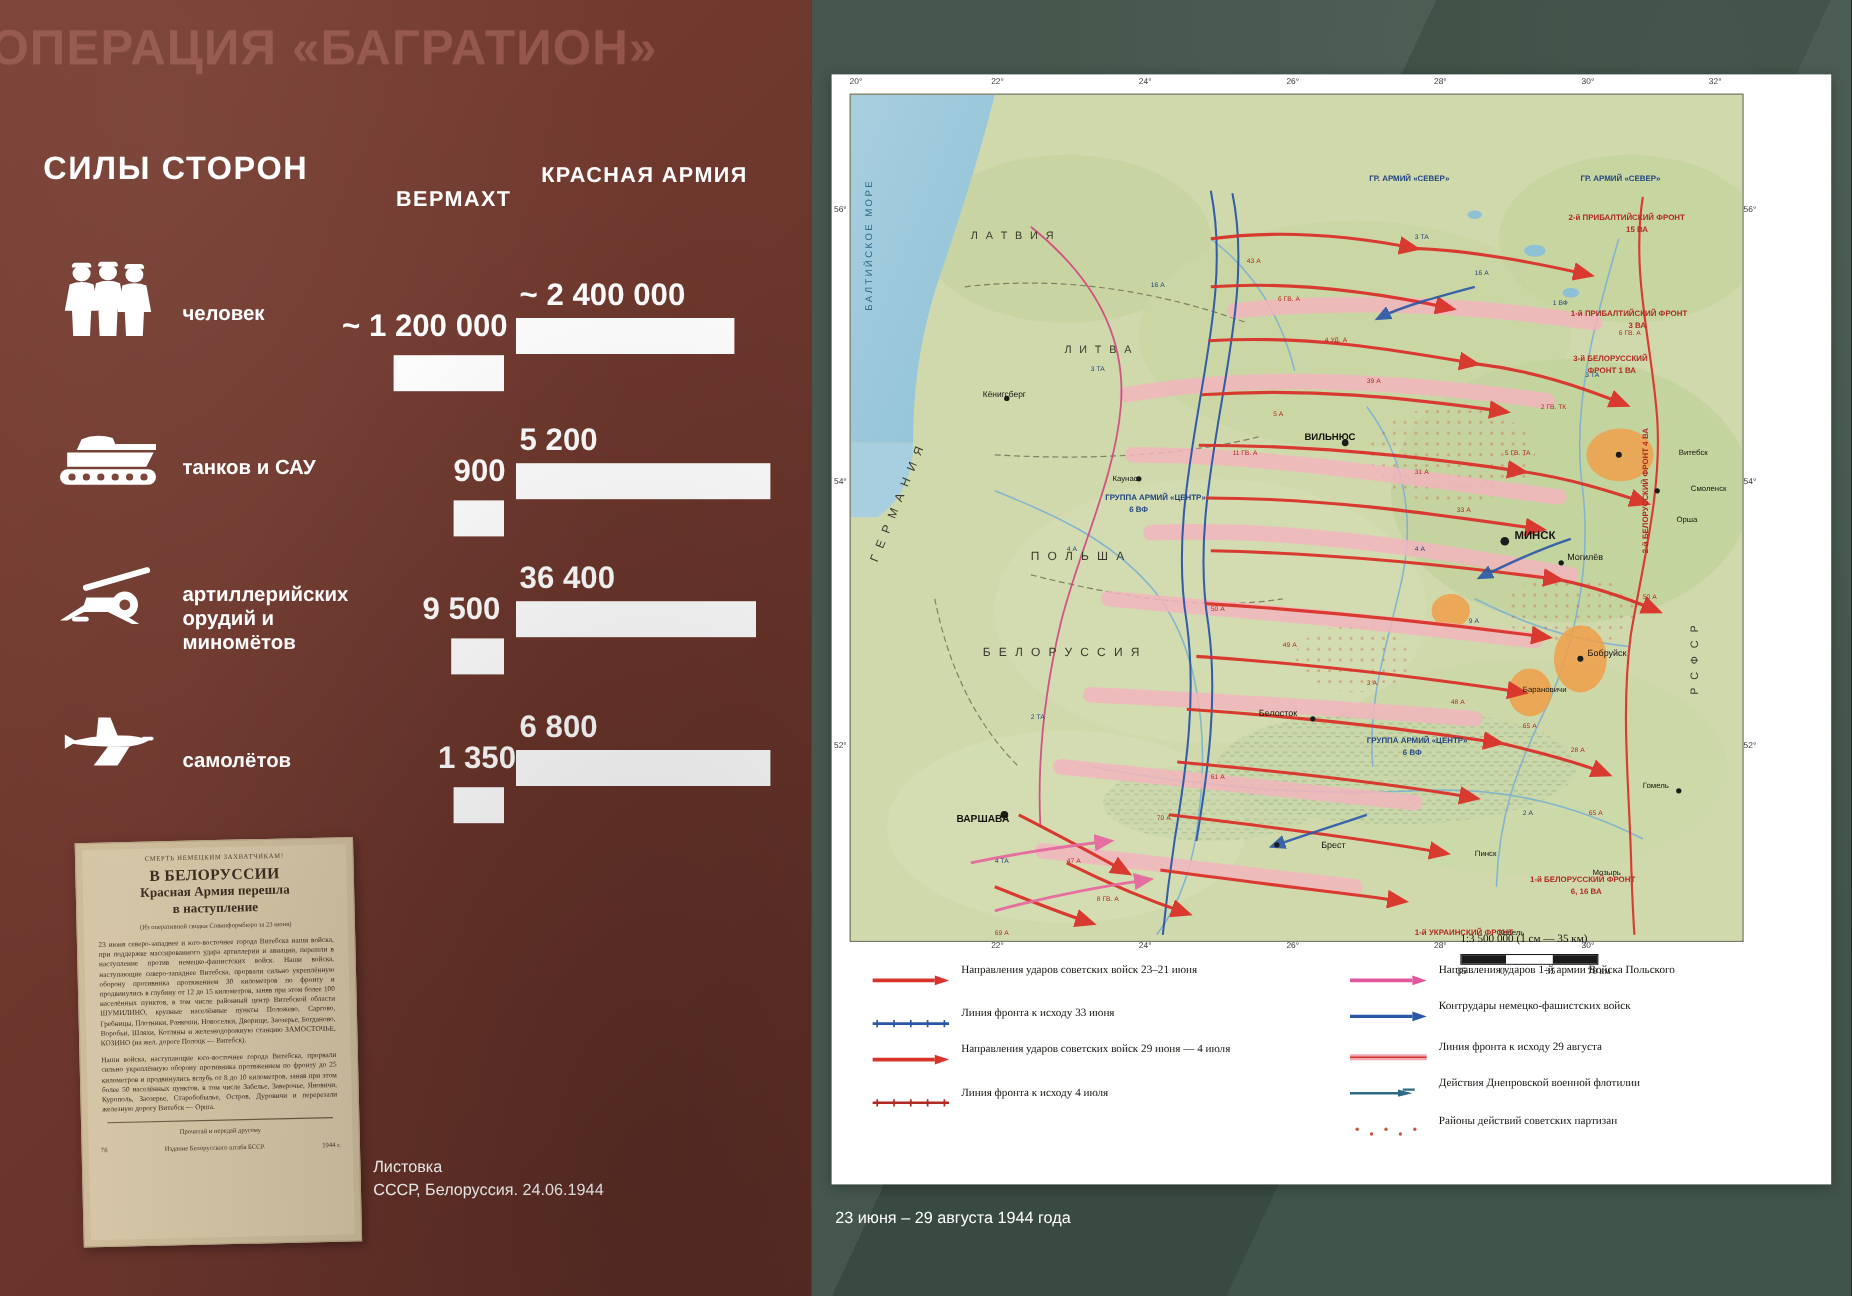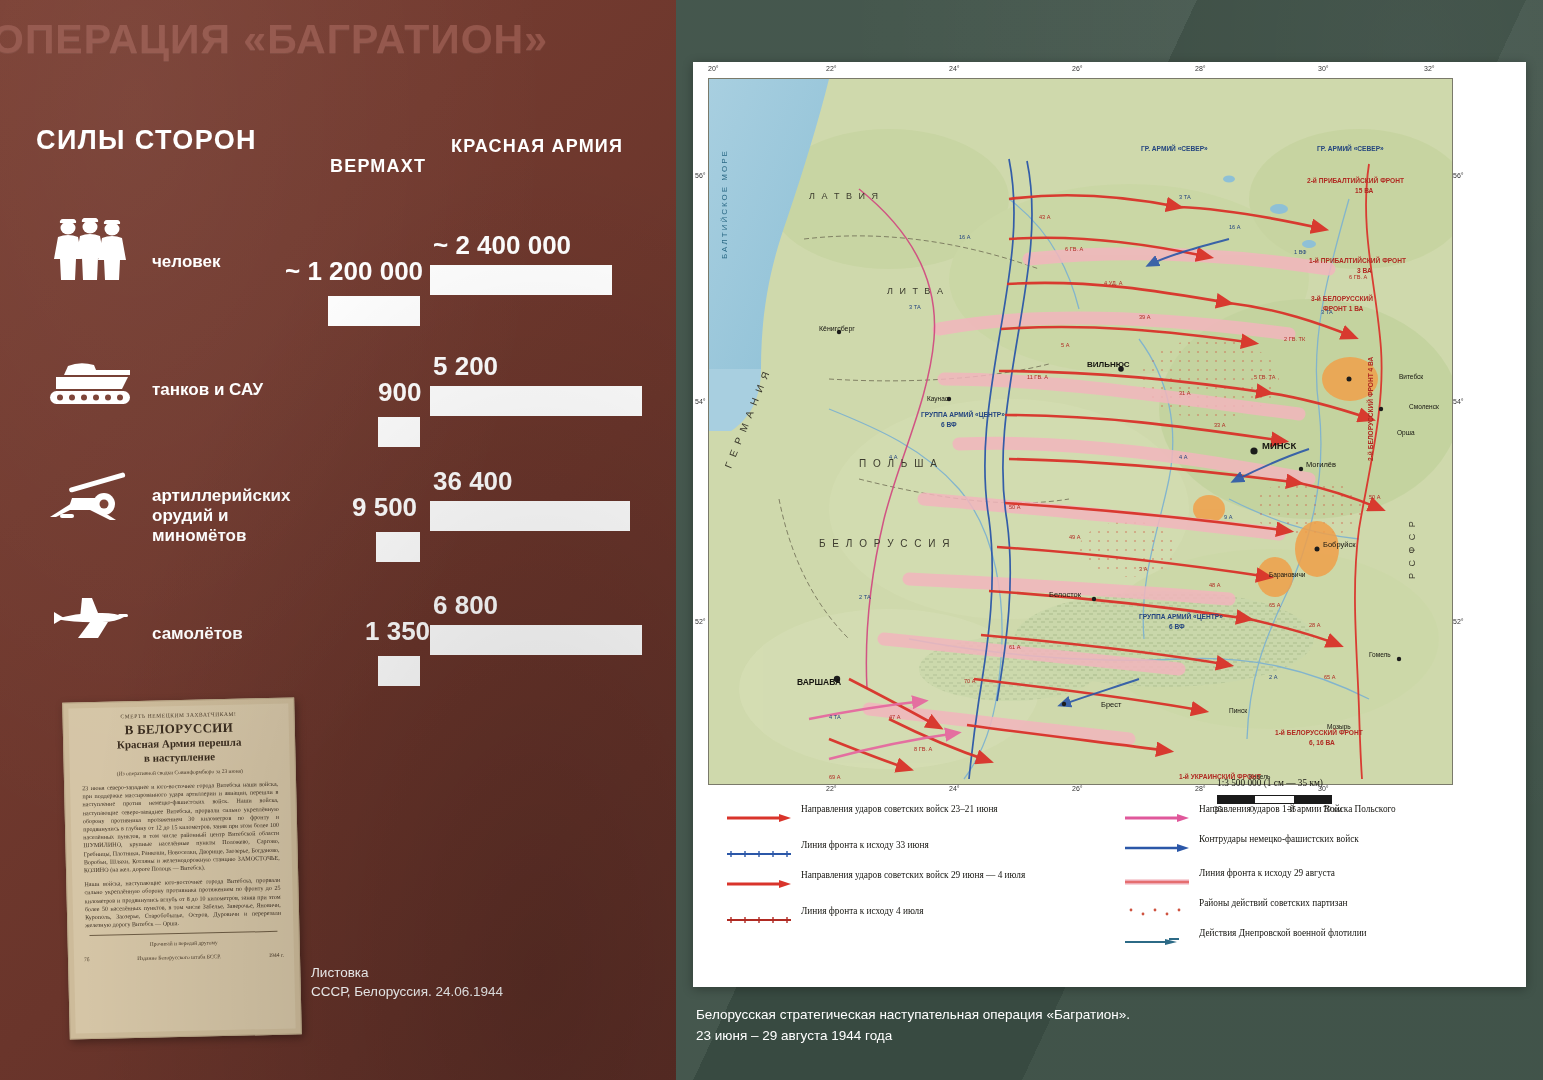--- a/index.html
+++ b/index.html
@@ -778,62 +778,61 @@
           <div class="lg-item" style="height:30px;">
             <div class="lg-sym">
               <svg width="64" height="10" viewBox="0 0 64 10">
                   <path d="M0 5 H64" stroke="#f0a9b4" stroke-width="5"></path>
                   <path d="M0 5 H64" stroke="#d9342b" stroke-width="1.2"></path>
                 </svg>
             </div>
             <div class="lg-txt">Линия фронта к исходу 29 августа</div>
           </div>
 
+          <div class="lg-item" style="height:32px;">
+            <div class="lg-sym">
+              <svg width="64" height="10" viewBox="0 0 64 10">
+                  <path d="M0 5 H40" stroke="#2c6a86" stroke-width="2"></path>
+                  <path d="M40 2 L52 5 L40 8 z" fill="#2c6a86"></path>
+                  <path d="M44 1 h10 v2 h-10 z" fill="#2c6a86"></path>
+                </svg>
+            </div>
+            <div class="lg-txt">Действия Днепровской военной флотилии</div>
+          </div>
+
           <div class="lg-item" style="height:30px;">
             <div class="lg-sym">
               <svg width="64" height="10" viewBox="0 0 64 10">
                   <g fill="#cf5340">
                     <circle cx="6" cy="3" r="1.4"></circle>
                     <circle cx="18" cy="7" r="1.4"></circle>
                     <circle cx="30" cy="3" r="1.4"></circle>
                     <circle cx="42" cy="7" r="1.4"></circle>
                     <circle cx="54" cy="3" r="1.4"></circle>
                   </g>
                 </svg>
             </div>
             <div class="lg-txt">Районы действий советских партизан</div>
           </div>
 
-          <div class="lg-item" style="height:32px;">
-            <div class="lg-sym">
-              <svg width="64" height="10" viewBox="0 0 64 10">
-                  <path d="M0 5 H40" stroke="#2c6a86" stroke-width="2"></path>
-                  <path d="M40 2 L52 5 L40 8 z" fill="#2c6a86"></path>
-                  <path d="M44 1 h10 v2 h-10 z" fill="#2c6a86"></path>
-                </svg>
-            </div>
-            <div class="lg-txt">Действия Днепровской военной флотилии</div>
-          </div>
-
           <div class="scale-box" style="left:92px; top:-26px;">
             <div class="scale-txt">1:3 500 000 (1 см — 35 км)</div>
             <div class="scale-bar">
               <div style="width:33%;background:#1a1a1a;"></div>
               <div style="width:34%;background:#ffffff;"></div>
               <div style="width:33%;background:#1a1a1a;"></div>
             </div>
             <div class="scale-ticks">
               <span style="left:-3px;">35</span>
               <span style="left:33px;">0</span>
               <span style="left:71px;">35</span>
               <span style="left:106px;">70 км</span>
             </div>
           </div>
         </div>
       </div>
     </div>
 
     <div class="caption-right" style="left:20px; top:1004px;">
-      <div>Белорусская стратегическая наступательная операция «Багратион».</div>
       <div>23 июня – 29 августа 1944 года</div>
     </div>
   </div>
 </div>
 
 </body></html>

